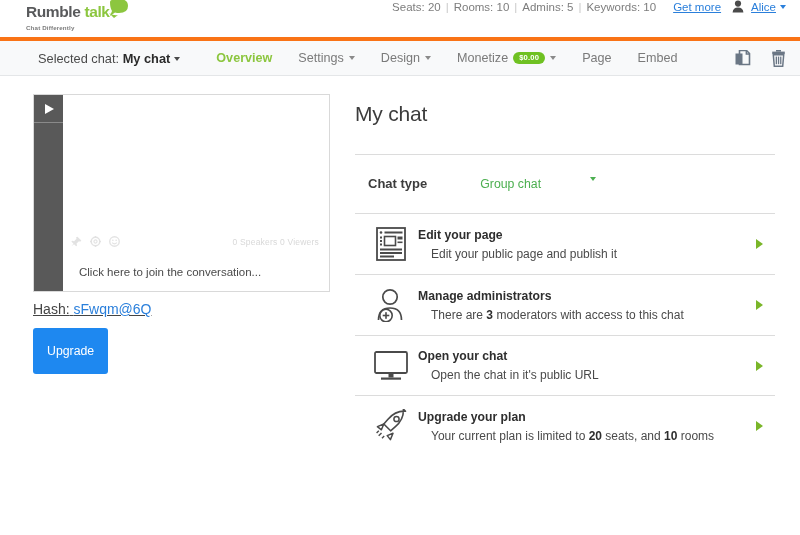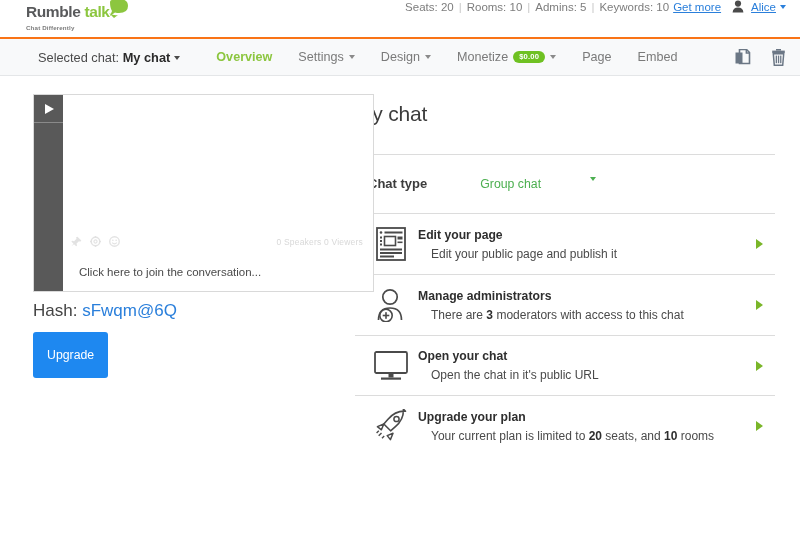--- a/index.html
+++ b/index.html
@@ -39,34 +39,34 @@
   .topbar-right {
     margin-left: auto;
     display: flex;
     align-items: center;
     font-size: 11.5px;
     color: #7d7d7d;
     white-space: nowrap;
   }
   .stat { color: #7d7d7d; }
   .stat-sep { color: #c8c8c8; margin: 0 5px; }
-  .getmore { color: #2a7fdb; margin-left: 4px; }
+  .getmore { color: #2a7fdb; margin-left: 17px; }
   .user-ico { margin-left: 11px; color: #4a4a4a; display:flex; align-items:center;}
   .username { color: #2a7fdb; margin-left: 7px; }
   .caret-blue {
     display: inline-block; width: 0; height: 0; margin-left: 4px;
     border-left: 3.5px solid transparent; border-right: 3.5px solid transparent;
     border-top: 4px solid #2a7fdb; vertical-align: middle;
   }
 
   
   .navbar {
     height: 39px;
     background: #f8f9fa;
-    border-top: 2px solid #f97316;
+    border-top: 4px solid #f97316;
     border-bottom: 1px solid #e4e6e8;
     display: flex;
     align-items: center;
     padding: 0 14px 0 38px;
   }
   .nav-selected {
     font-size: 12.8px; color: #4a4a4a; margin-right: 36px; white-space: nowrap;
   }
   .nav-selected b { color: #2b2b2b; font-weight: bold; }
   .caret-dark {
@@ -93,21 +93,21 @@
   .nav-icons { margin-left: auto; display: flex; align-items: center; gap: 20px; }
   .nav-icons svg { display: block; }
 
   
   .content { display: flex; padding: 0; }
 
   
   .left-col { width: 345px; padding: 18px 0 0 33px; }
 
   .chatwidget {
-    width: 341px; height: 198px;
+    width: 297px; height: 198px;
     border: 1px solid #d9d9d9;
     display: flex;
     background: #fff;
     position: relative;
   }
   .cw-rail {
     width: 29px; background: #595959; display: flex;
     flex-direction: column; flex-shrink: 0;
   }
   .cw-rail-top {
@@ -130,21 +130,21 @@
   .cw-tool-icons { display: flex; align-items: center; gap: 8px; opacity: 0.28; }
   .cw-counts {
     margin-left: auto; font-size: 8.5px; color: #d8d8d8;
     letter-spacing: 0.2px; white-space: nowrap;
   }
   .cw-input {
     height: 38px; display: flex; align-items: center;
     padding-left: 16px; font-size: 11.5px; color: #4a4a4a;
   }
 
-  .hashline { margin-top: 9px; font-size: 17px; color: #444; }
+  .hashline { margin-top: 9px; font-size: 14px; color: #444; text-decoration: underline; }
   .hashline .hv { color: #2a7fdb; }
 
   .upgrade-btn {
     margin-top: 11px;
     background: #1e88f0;
     color: #fff;
     border: none;
     border-radius: 3px;
     font-size: 12.3px;
     font-family: "Liberation Sans", sans-serif;

